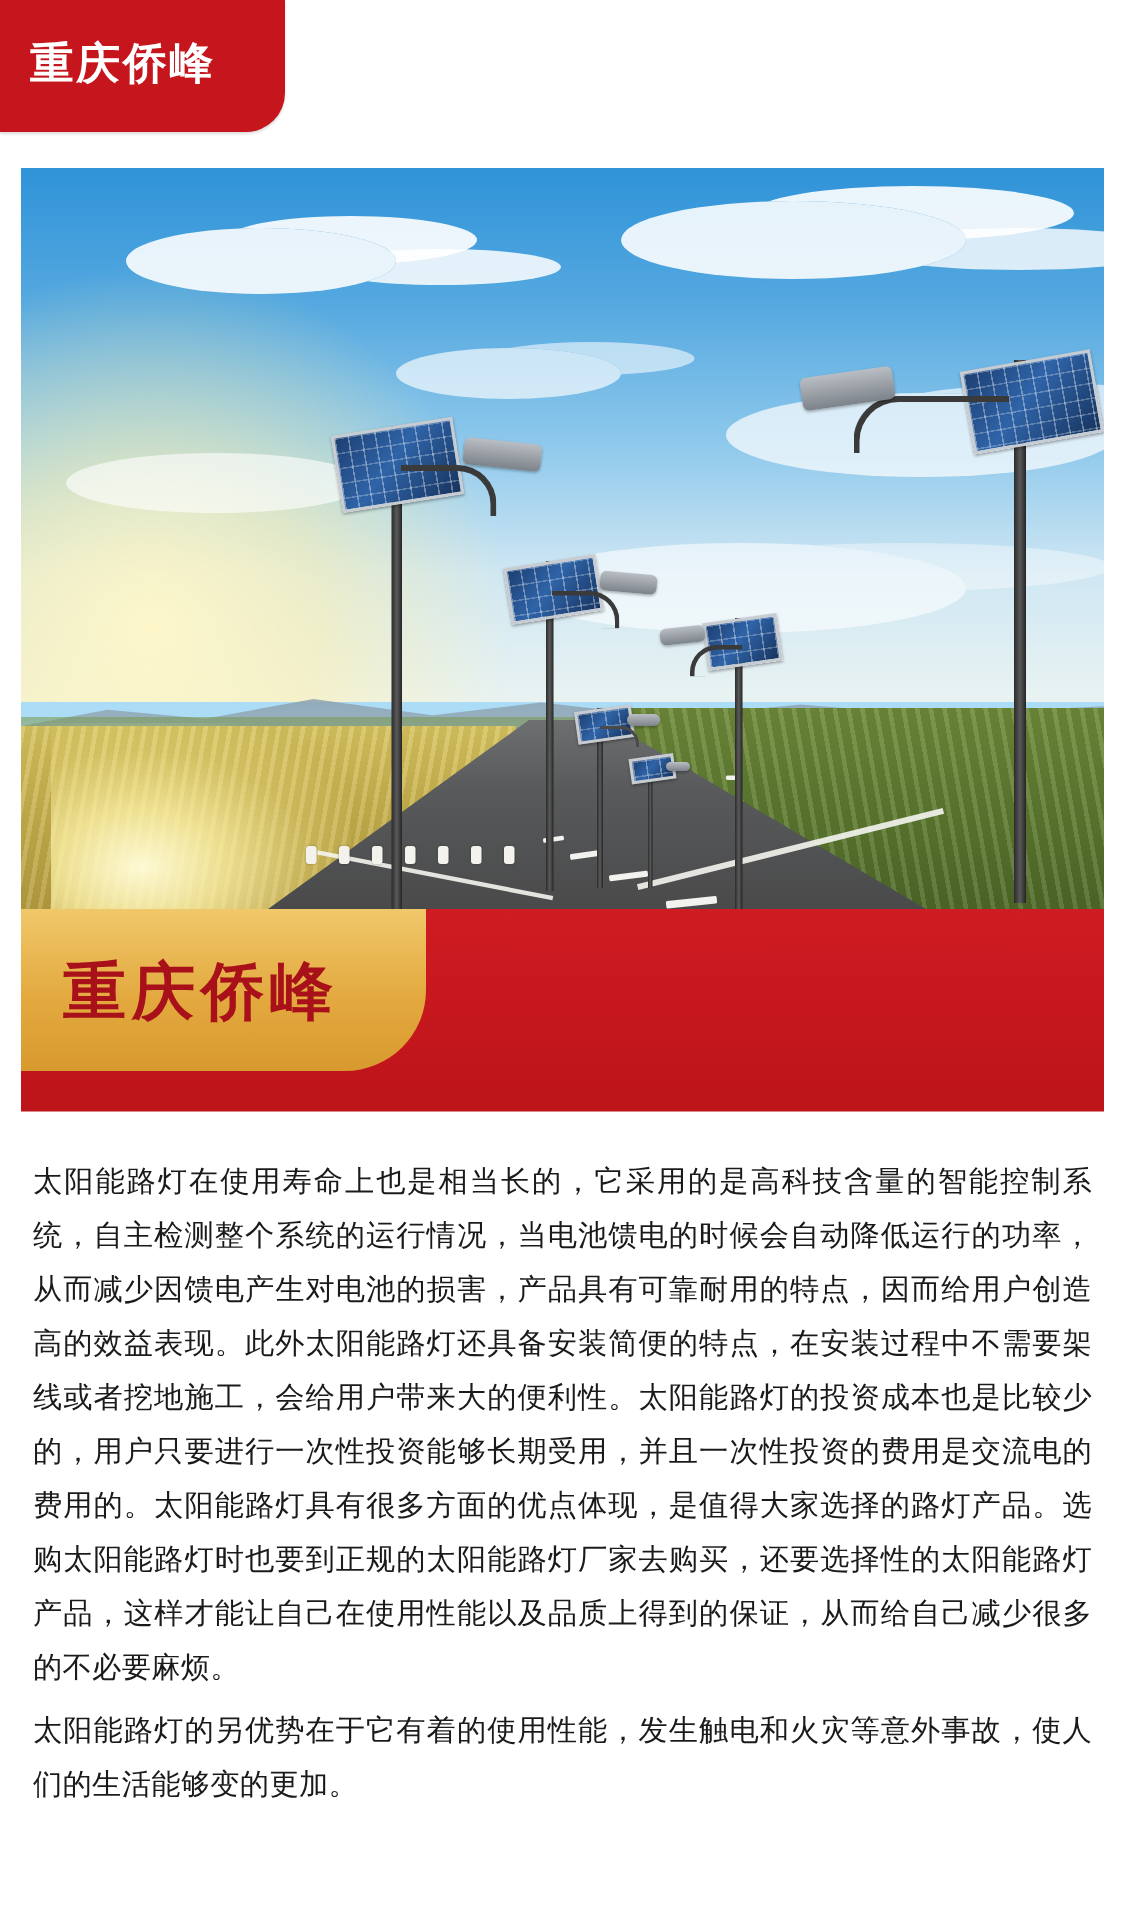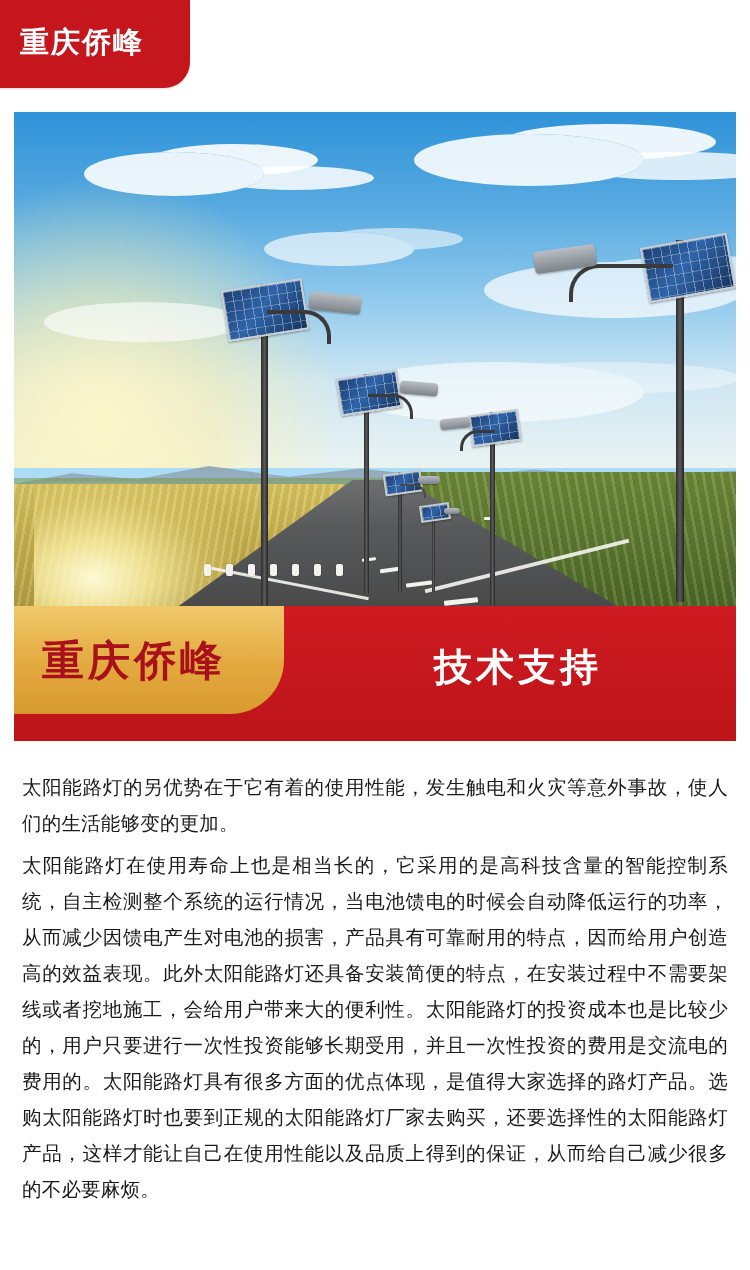--- a/index.html
+++ b/index.html
@@ -347,21 +347,20 @@
         <div class="head" style="left:22px; top:4px; width:16px; height:6px;"></div>
       </div>
 
     </div>
   </div>
 
   <div class="title-band">
     <div class="brand-pill">
       <div class="brand-pill-label">重庆侨峰</div>
     </div>
-    <div class="band-title">技术支持</div>
   </div>
 
   <div class="article">
+    <p>太阳能路灯在使用寿命上也是相当长的，它采用的是高科技含量的智能控制系统，自主检测整个系统的运行情况，当电池馈电的时候会自动降低运行的功率，从而减少因馈电产生对电池的损害，产品具有可靠耐用的特点，因而给用户创造高的效益表现。此外太阳能路灯还具备安装简便的特点，在安装过程中不需要架线或者挖地施工，会给用户带来大的便利性。太阳能路灯的投资成本也是比较少的，用户只要进行一次性投资能够长期受用，并且一次性投资的费用是交流电的费用的。太阳能路灯具有很多方面的优点体现，是值得大家选择的路灯产品。选购太阳能路灯时也要到正规的太阳能路灯厂家去购买，还要选择性的太阳能路灯产品，这样才能让自己在使用性能以及品质上得到的保证，从而给自己减少很多的不必要麻烦。</p>
     <p>太阳能路灯的另优势在于它有着的使用性能，发生触电和火灾等意外事故，使人们的生活能够变的更加。</p>
-    <p>太阳能路灯在使用寿命上也是相当长的，它采用的是高科技含量的智能控制系统，自主检测整个系统的运行情况，当电池馈电的时候会自动降低运行的功率，从而减少因馈电产生对电池的损害，产品具有可靠耐用的特点，因而给用户创造高的效益表现。此外太阳能路灯还具备安装简便的特点，在安装过程中不需要架线或者挖地施工，会给用户带来大的便利性。太阳能路灯的投资成本也是比较少的，用户只要进行一次性投资能够长期受用，并且一次性投资的费用是交流电的费用的。太阳能路灯具有很多方面的优点体现，是值得大家选择的路灯产品。选购太阳能路灯时也要到正规的太阳能路灯厂家去购买，还要选择性的太阳能路灯产品，这样才能让自己在使用性能以及品质上得到的保证，从而给自己减少很多的不必要麻烦。</p>
   </div>
 
 </div>
 
 </body></html>

